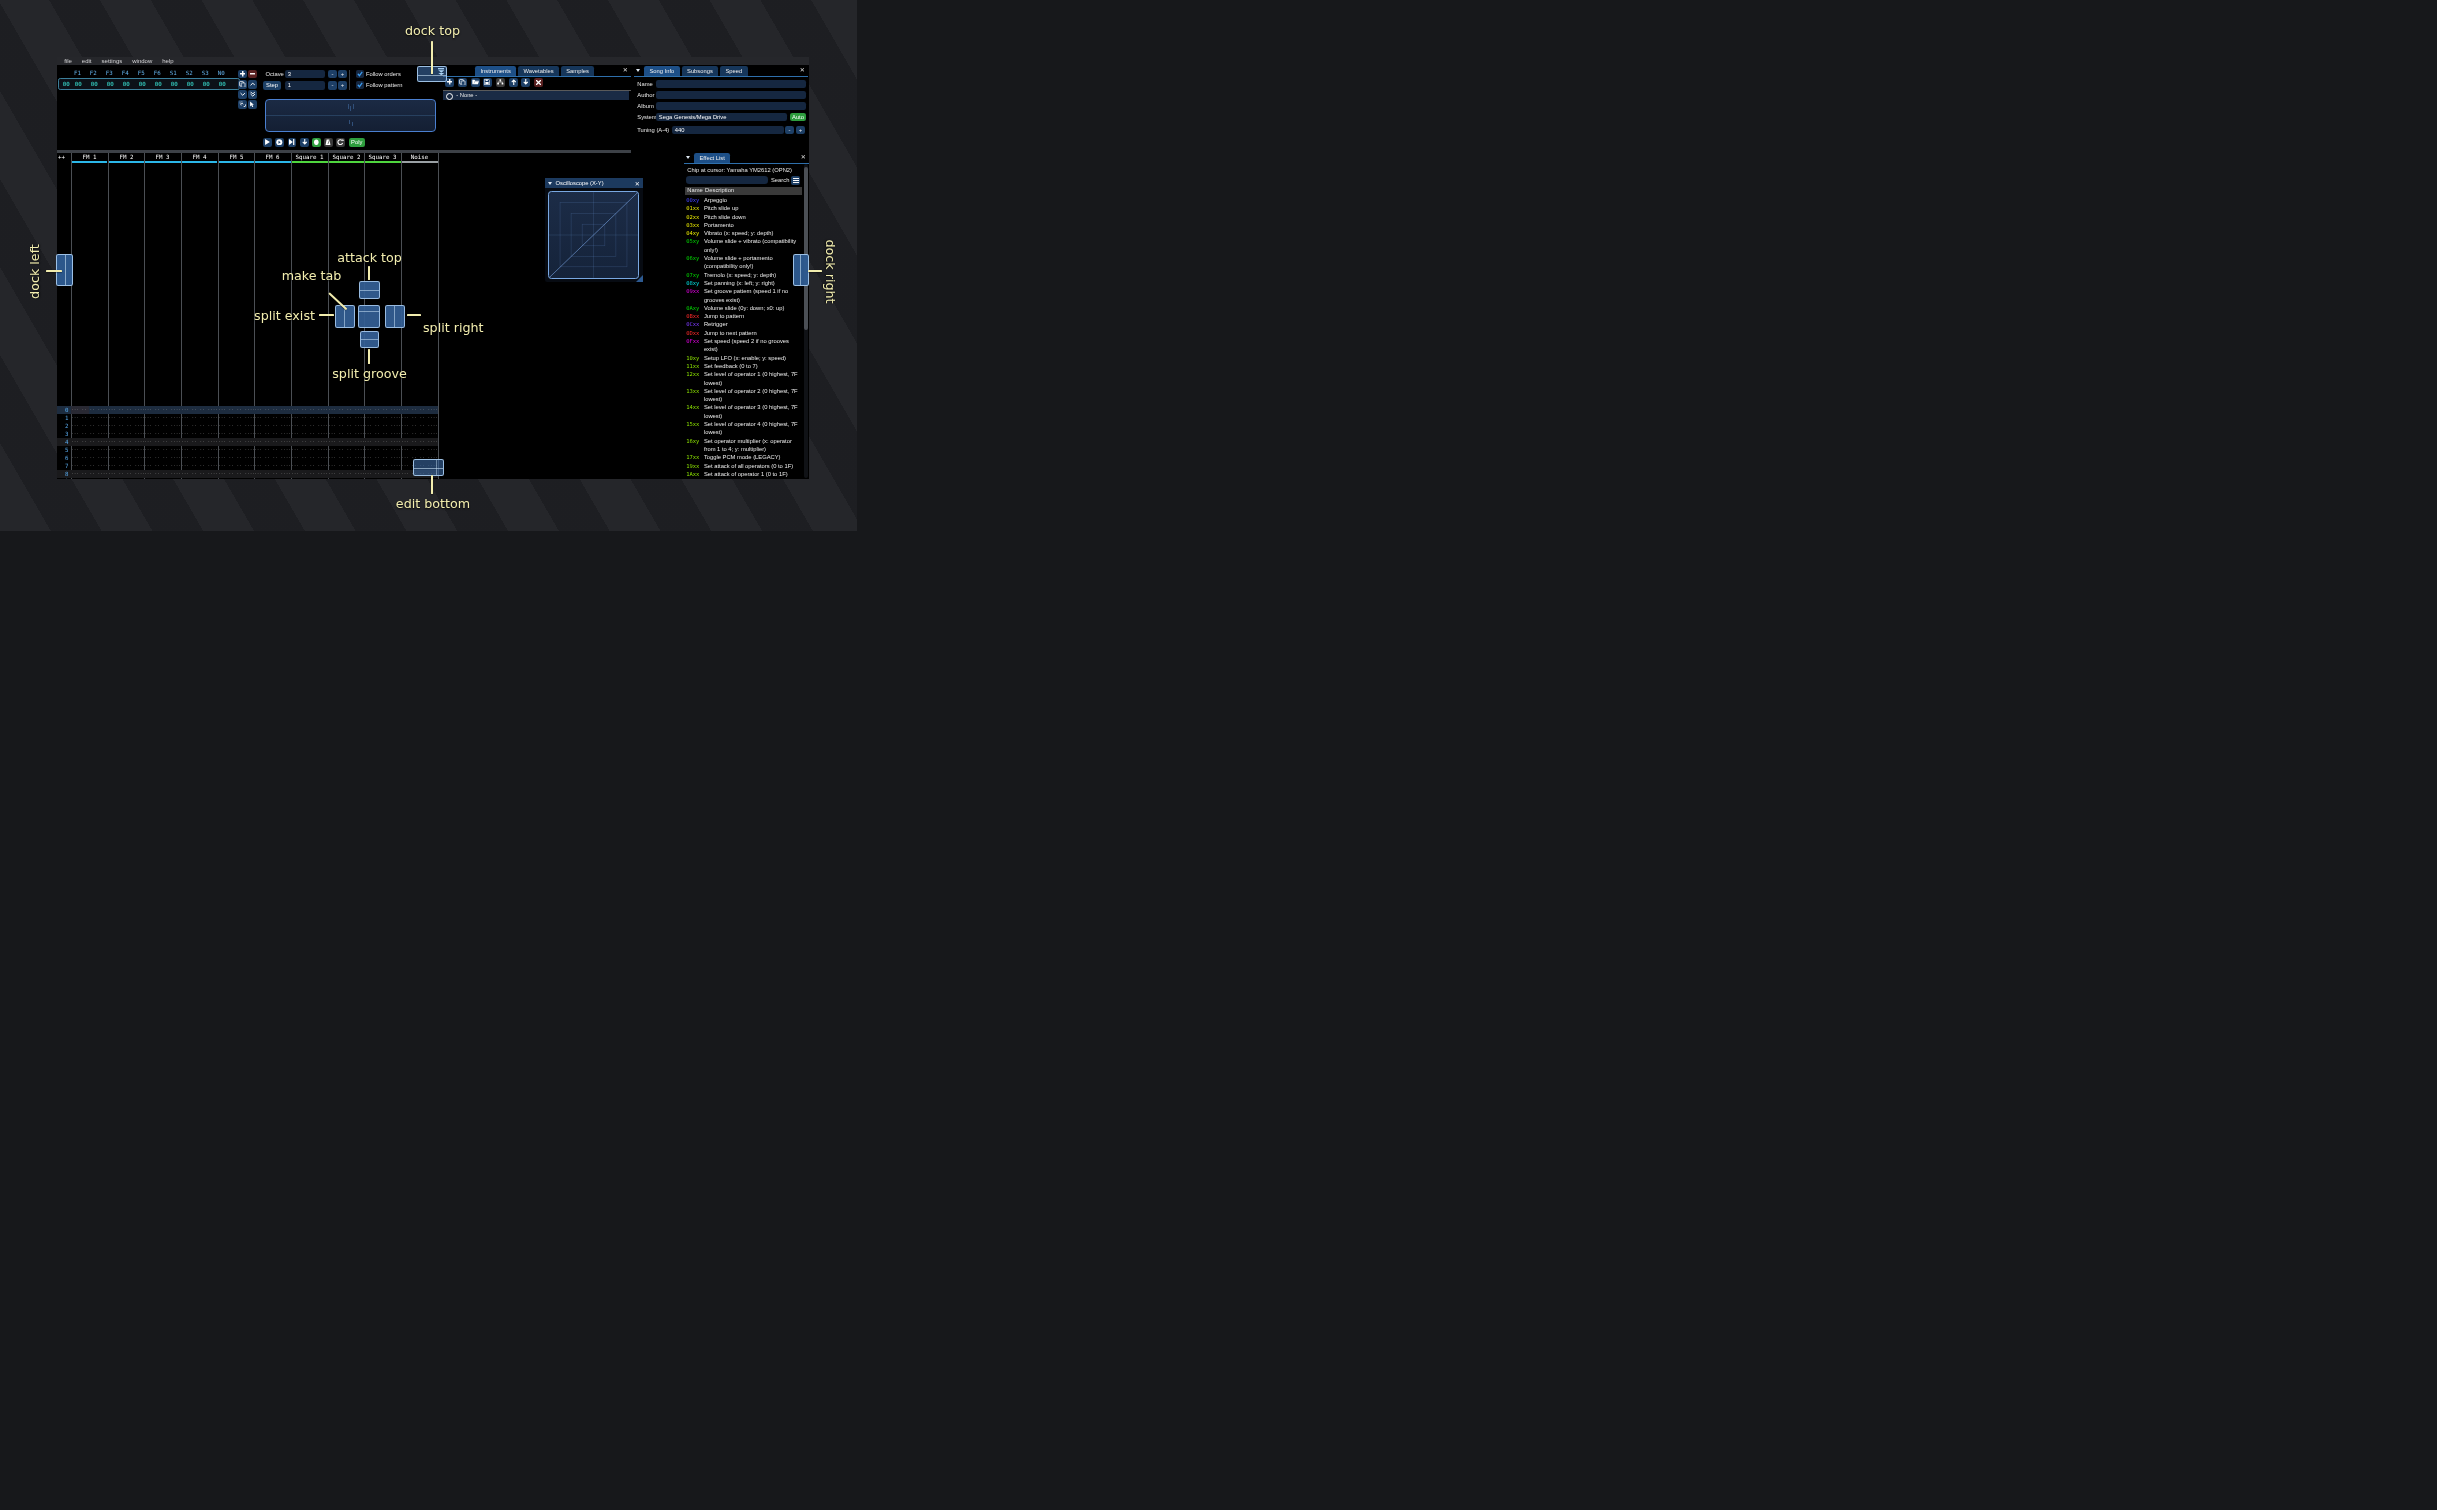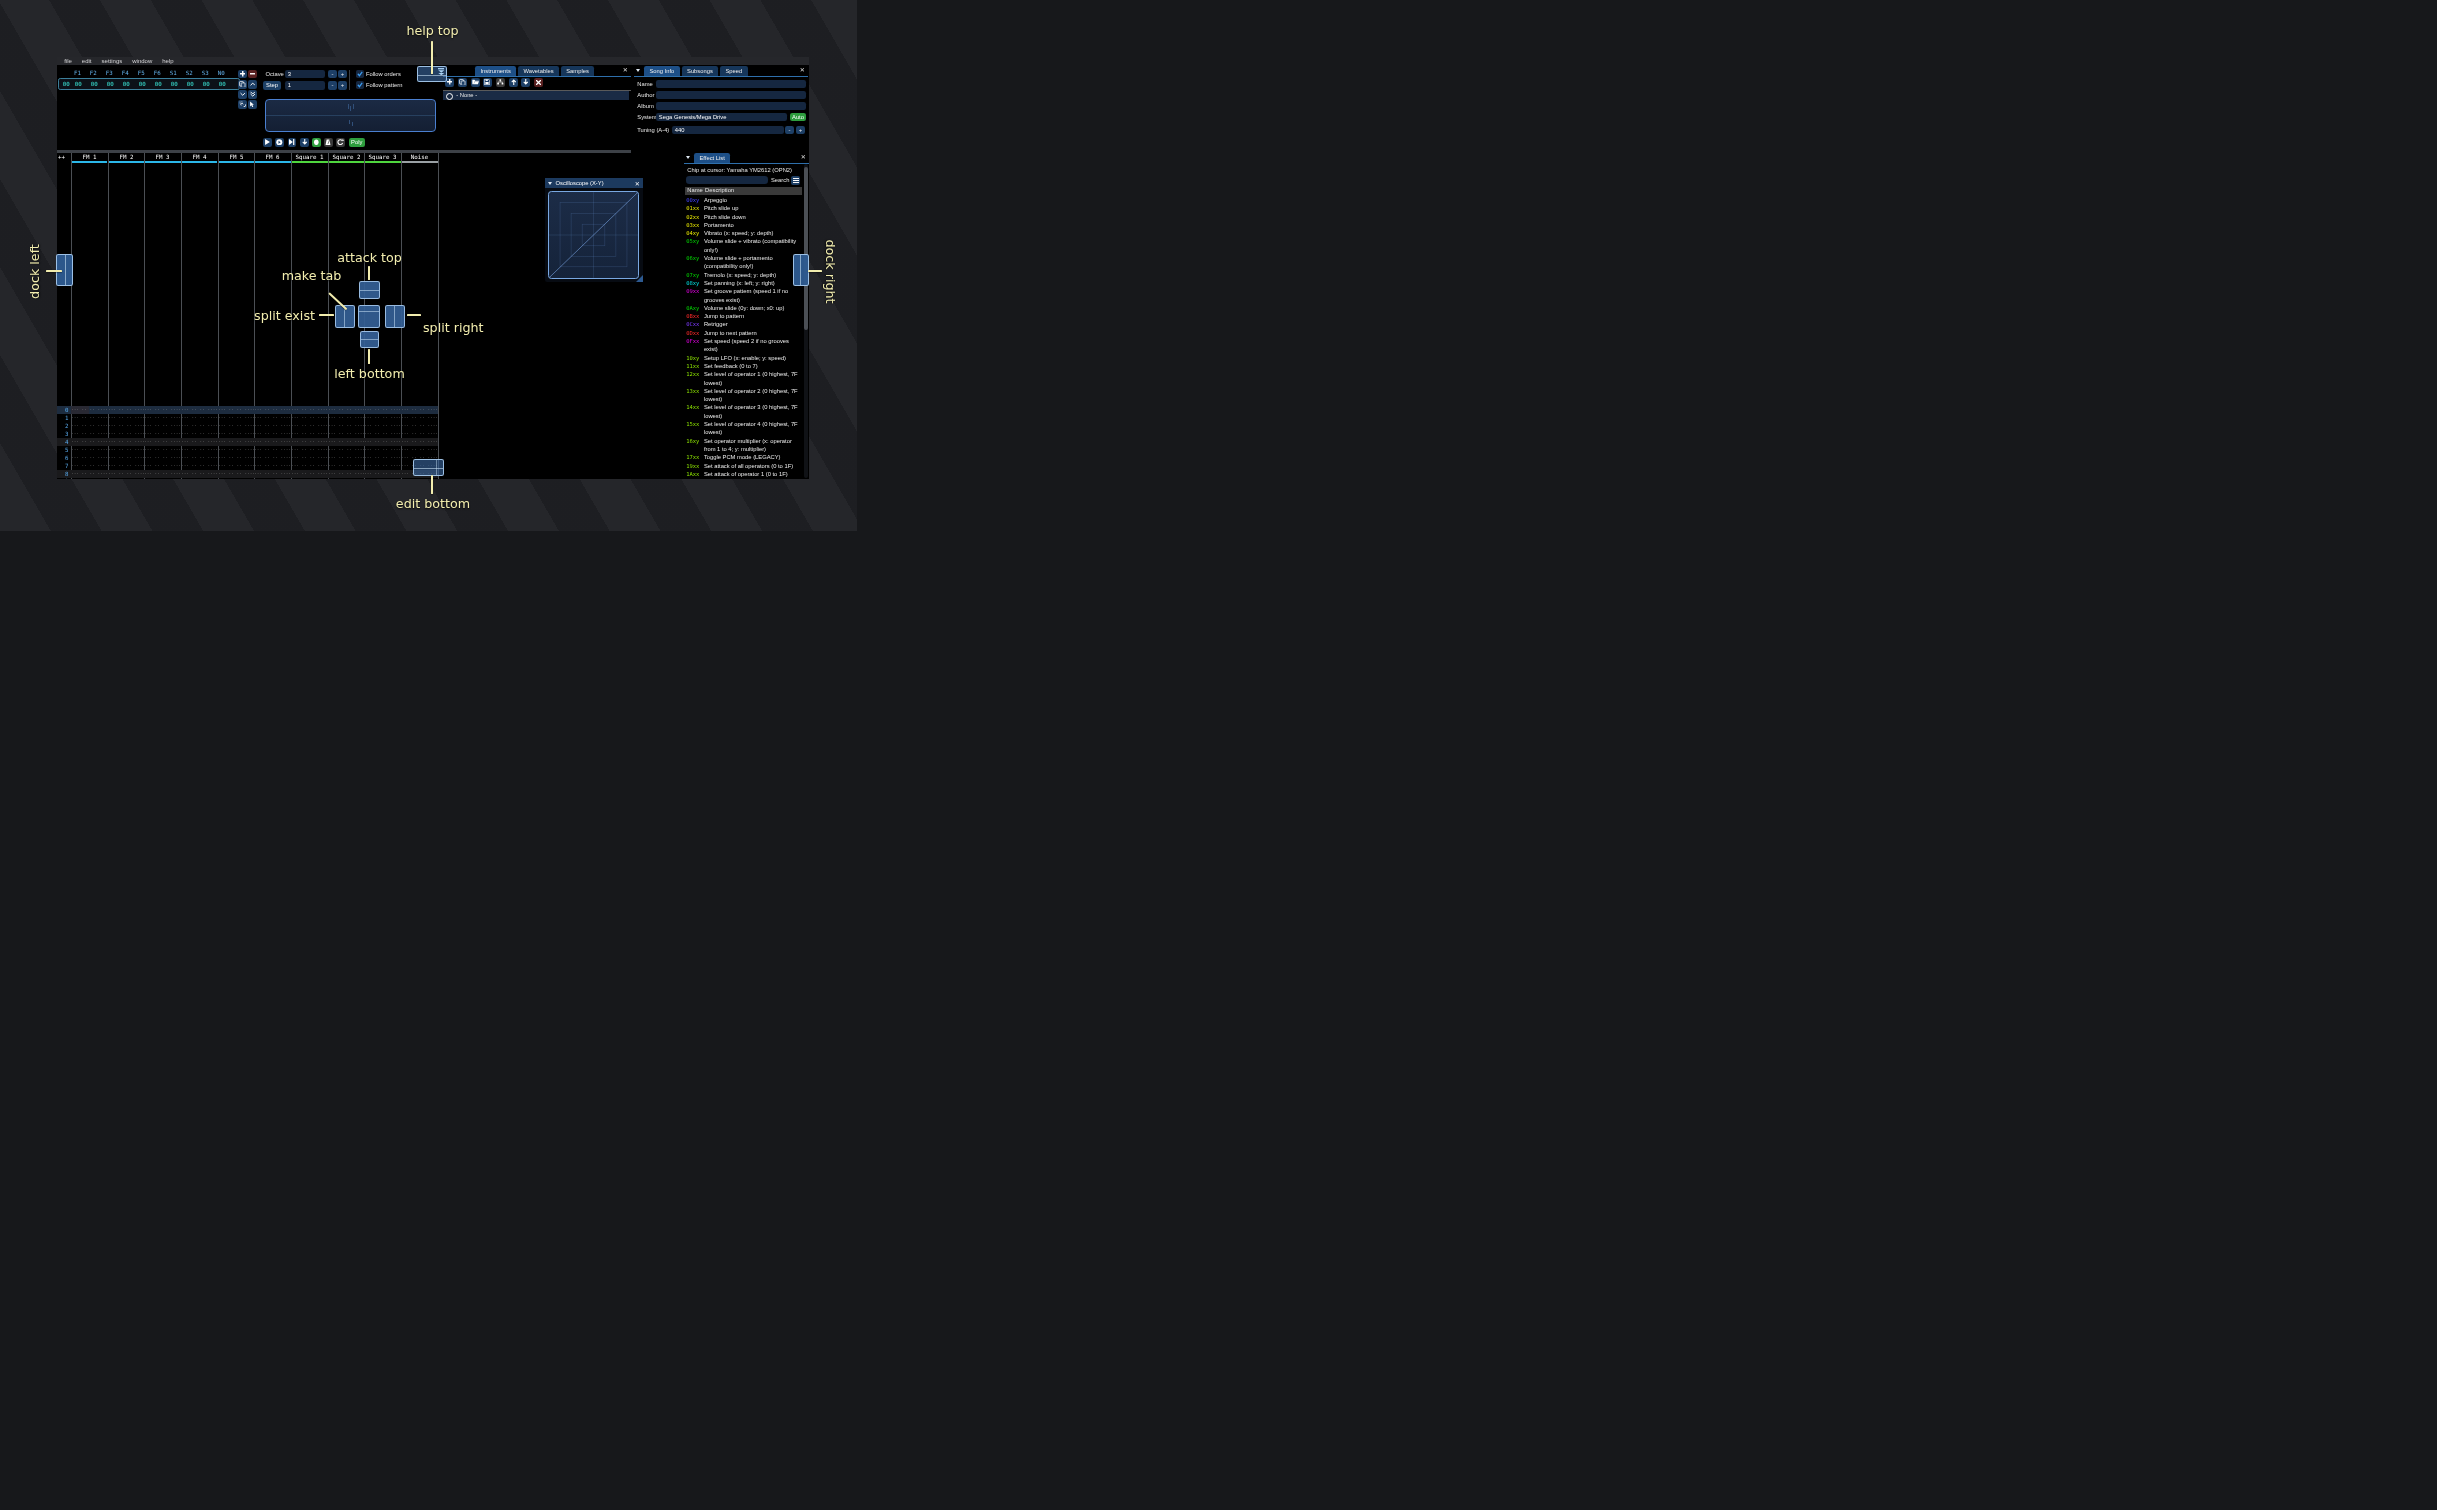--- a/index.html
+++ b/index.html
@@ -674,21 +674,21 @@
   <div class="dockbtn" style="left:335px;top:305px;width:20px;height:22.6px;">
       <div class="vline" style="left:45%;"></div>
     </div>
   <div class="dockbtn" style="left:385px;top:305px;width:20.4px;height:22.6px;">
       <div class="vline" style="left:45%;"></div>
     </div>
   <div class="dockbtn" style="left:360px;top:331px;width:19.3px;height:17px;">
       <div class="hline" style="top:45%;"></div>
     </div>
 
-  <div class="ann" style="left:392px;top:23px;width:81px;text-align:center;">help top</div>
+  <div class="ann" style="left:392px;top:23px;width:81px;text-align:center;">dock top</div>
   <div class="leader" style="left:431px;top:41px;width:2.2px;height:33px;"></div>
 
   <div class="ann" style="left:-1.7px;top:264px;width:72px;text-align:center;transform:rotate(-90deg);">dock left</div>
   <div class="leader" style="left:46px;top:270px;width:15.5px;height:2.2px;"></div>
 
   <div class="ann" style="left:792px;top:264px;width:77px;text-align:center;transform:rotate(90deg);">dock right</div>
   <div class="leader" style="left:808px;top:270px;width:14.4px;height:2.2px;"></div>
 
   <div class="ann" style="left:386px;top:496px;width:94px;text-align:center;">edit bottom</div>
   <div class="leader" style="left:431px;top:475px;width:2.2px;height:19px;"></div>
@@ -698,17 +698,17 @@
 
   <div class="ann" style="left:275px;top:268px;width:73px;text-align:center;">make tab</div>
   <div class="leader" style="left:329px;top:292px;width:24px;height:2.2px;transform:rotate(43deg);transform-origin:0 50%;"></div>
 
   <div class="ann" style="left:243px;top:308px;width:72px;text-align:right;">split exist</div>
   <div class="leader" style="left:319px;top:314px;width:15px;height:2.2px;"></div>
 
   <div class="ann" style="left:423px;top:320px;width:77px;">split right</div>
   <div class="leader" style="left:407px;top:314px;width:14.4px;height:2.2px;"></div>
 
-  <div class="ann" style="left:328px;top:366px;width:83px;text-align:center;">left bottom</div>
+  <div class="ann" style="left:328px;top:366px;width:83px;text-align:center;">split groove</div>
   <div class="leader" style="left:368px;top:349px;width:2.2px;height:15px;"></div>
 
 </div>
 
 
 </body></html>

